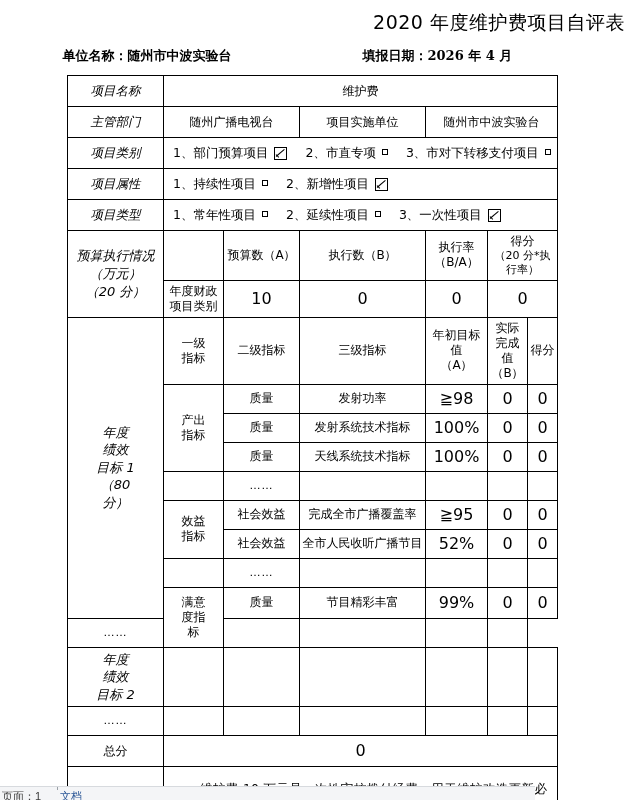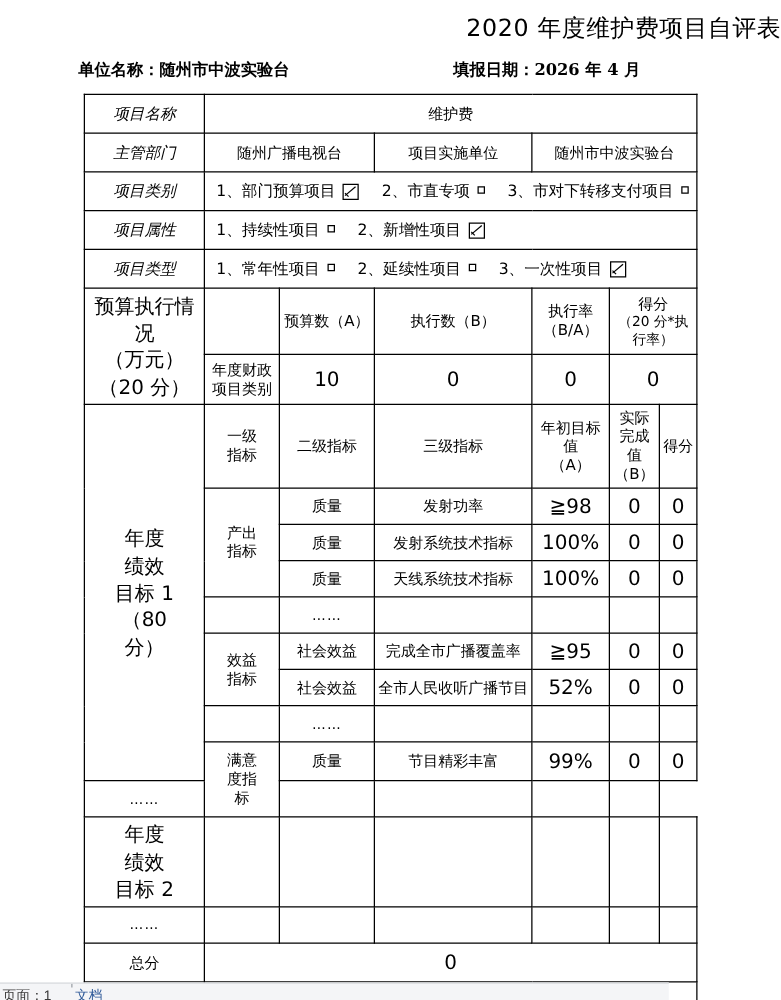--- a/index.html
+++ b/index.html
@@ -114,22 +114,23 @@
     position: absolute;
     left: 1px;
     top: 6px;
     width: 4px;
     height: 1px;
     background: #000;
     transform: rotate(45deg);
     transform-origin: left center;
   }
   .vert-label {
-    font-size: 16px;
+    font-size: 13px;
     line-height: 1.35;
+    font-style: italic;
   }
   .ellip {
     letter-spacing: 1px;
     font-size: 11px;
     color: #000;
   }
   .analysis {
     text-align: justify;
     text-justify: inter-ideograph;
     font-size: 12.5px;

